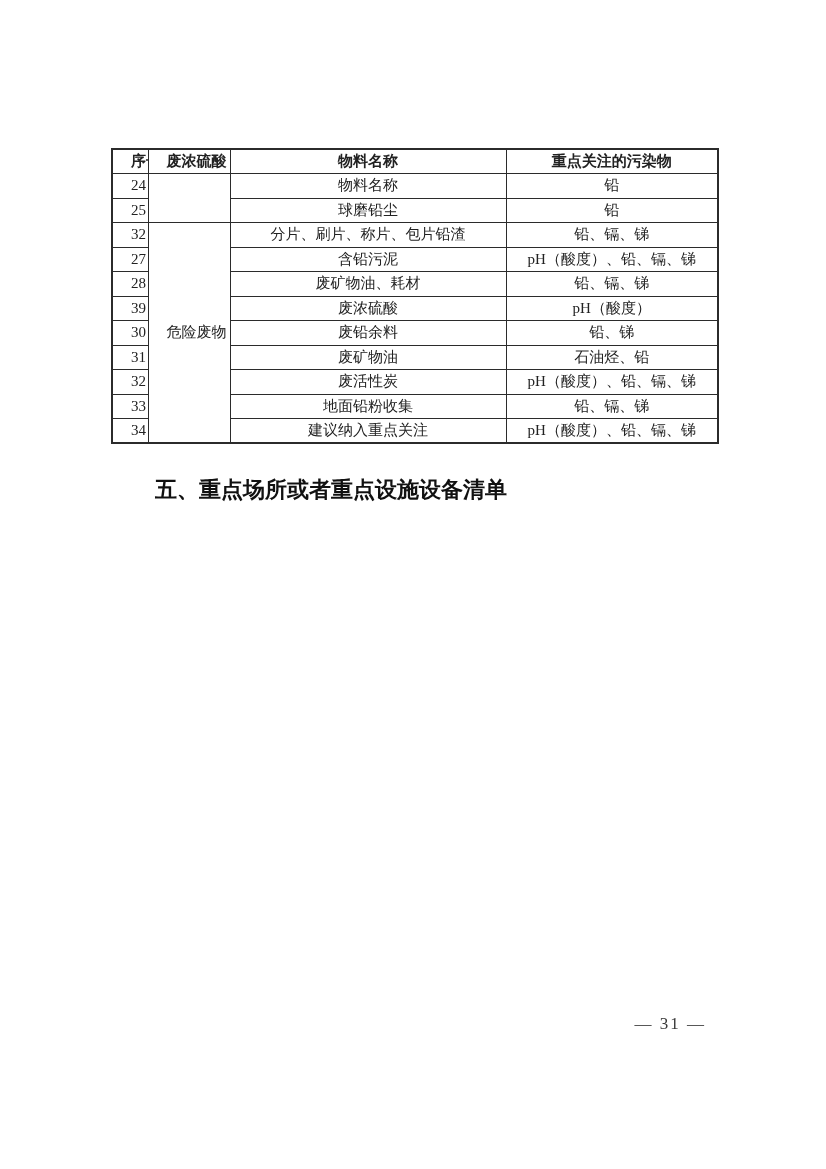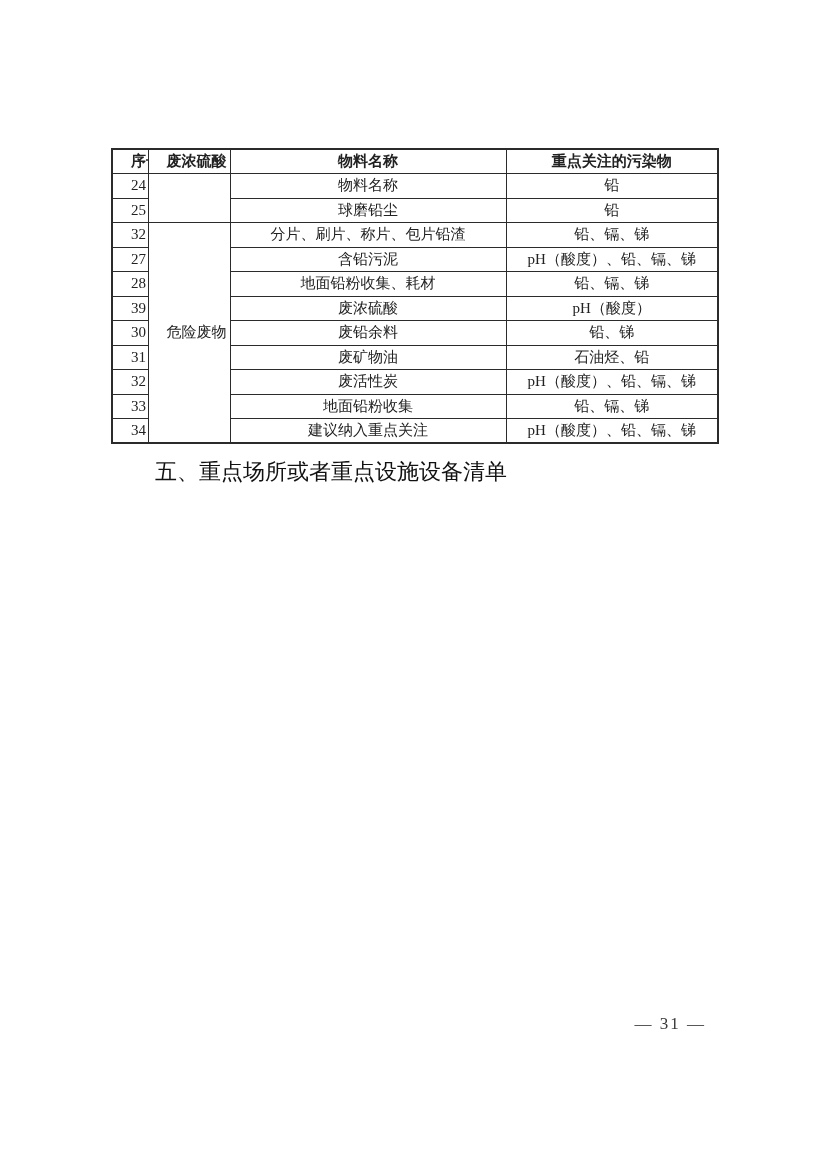--- a/index.html
+++ b/index.html
@@ -36,24 +36,24 @@
     padding: 0 18px;
     overflow: hidden;
     white-space: nowrap;
   }
   table.materials th { font-weight: bold; }
   .col-no  { width: 36px; }
   .col-cat { width: 82px; }
   .col-name { width: 276px; }
   .col-pol { width: 212px; }
   .section-heading {
-    margin: 10px 0 6px 0;
+    margin: 28px 0 6px 0;
     padding-left: 44px;
     font-size: 22px;
-    font-weight: normal;
+    font-weight: bold;
     line-height: 36px;
     color: #111111;
     white-space: nowrap;
   }
   .body-para {
     font-size: 21px;
     line-height: 43.5px;
     text-align: justify;
     text-justify: inter-character;
     text-indent: 2em;
@@ -109,21 +109,21 @@
             <td>分片、刷片、称片、包片铅渣</td>
             <td>铅、镉、锑</td>
           </tr>
           <tr>
             <td>27</td>
             <td>含铅污泥</td>
             <td>pH（酸度）、铅、镉、锑</td>
           </tr>
           <tr>
             <td>28</td>
-            <td>地面铅粉收集、耗材</td>
+            <td>废矿物油、耗材</td>
             <td>铅、镉、锑</td>
           </tr>
           <tr>
             <td>39</td>
             <td>废浓硫酸</td>
             <td>pH（酸度）</td>
           </tr>
           <tr>
             <td>30</td>
             <td>废铅余料</td>

